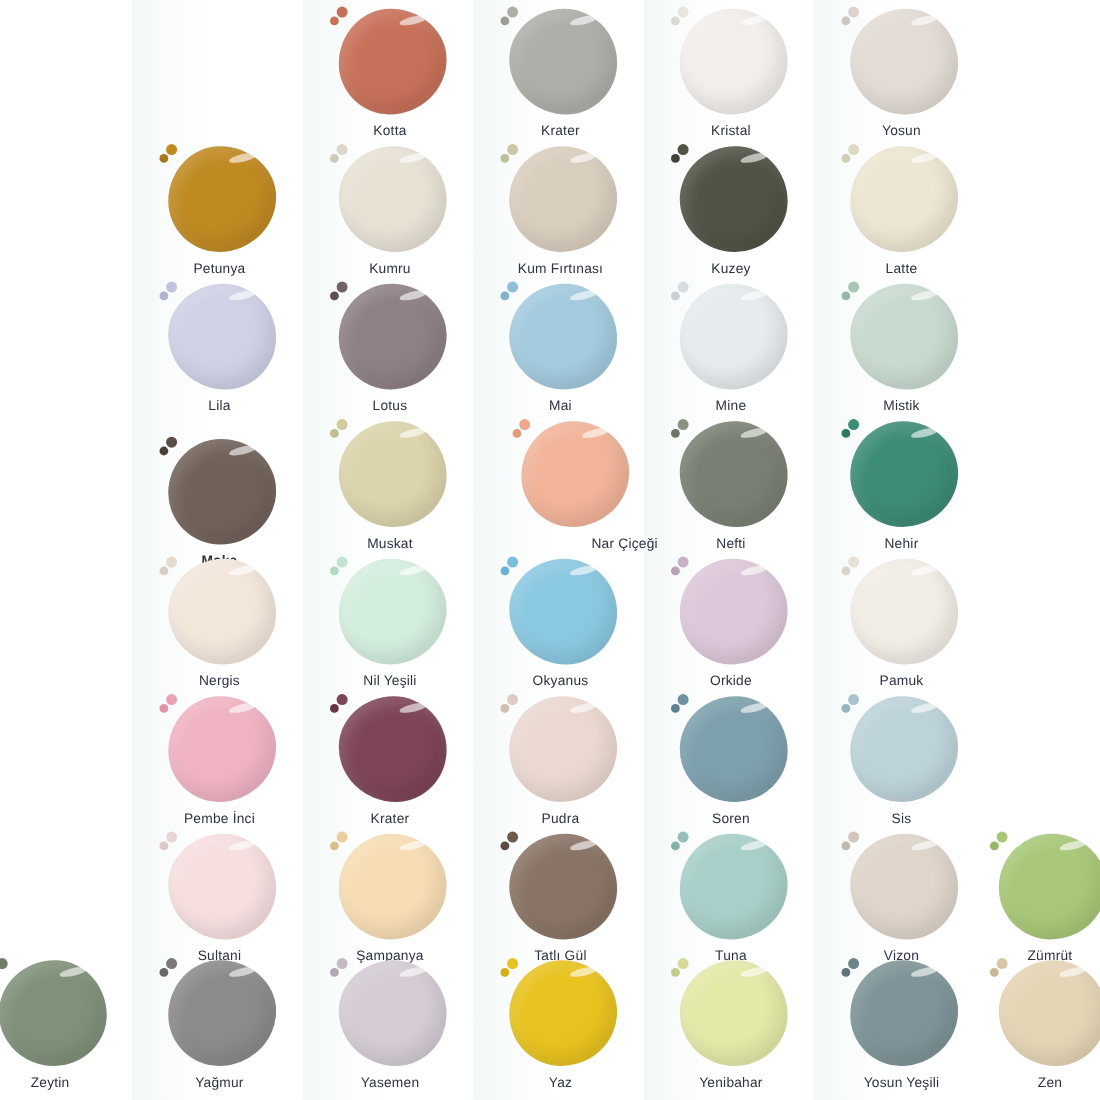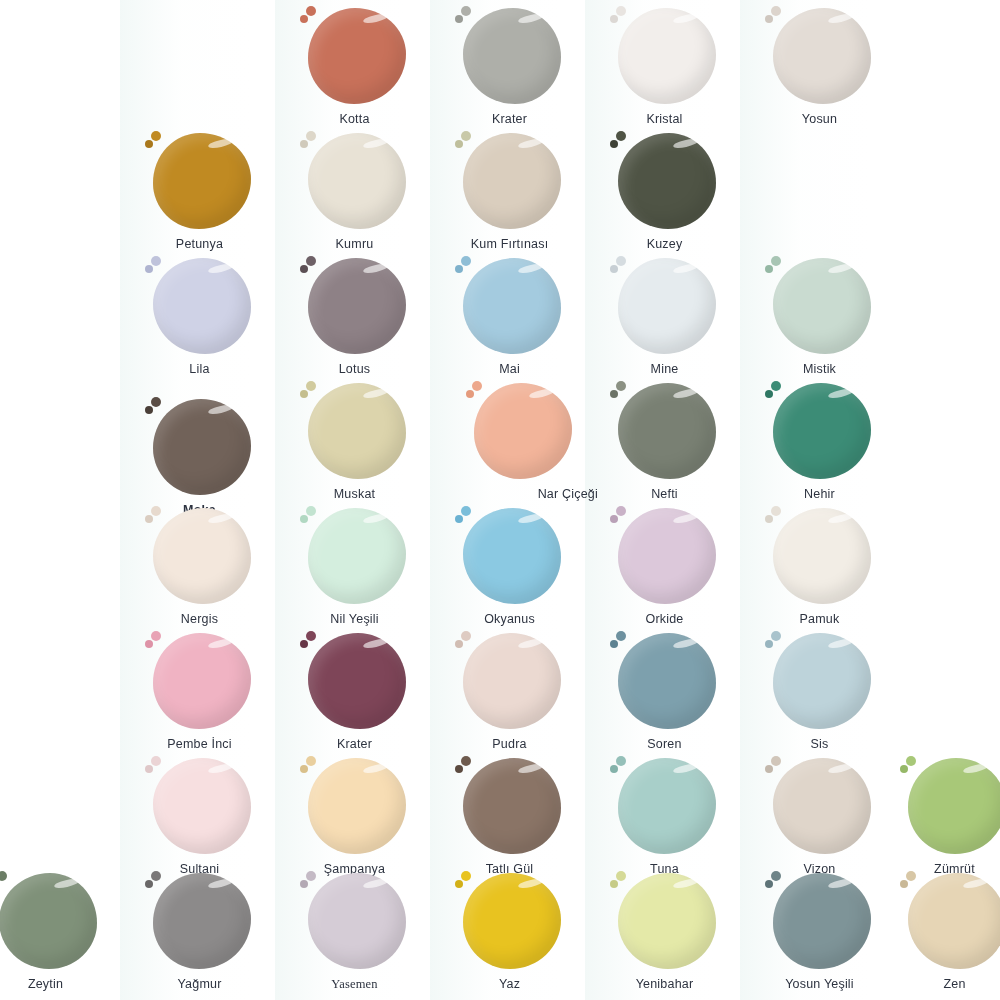--- a/index.html
+++ b/index.html
@@ -155,20 +155,28 @@
         <div class="label">Kum Fırtınası</div>
       </div>
       <div class="cell" style="left: 587px; top: 131px;">
         <div class="blobwrap">
           <span class="drop-a" style="background: rgb(79, 84, 69);"></span>
           <span class="drop-b" style="background: rgb(62, 66, 54);"></span>
           <div class="blob" style="background: rgb(79, 84, 69); border-radius: 52% 48% 49% 51% / 50% 52% 48% 50%;"></div>
         </div>
         <div class="label">Kuzey</div>
       </div>
+      <div class="cell" style="left: 742px; top: 131px;">
+        <div class="blobwrap">
+          <span class="drop-a" style="background: rgb(223, 216, 194);"></span>
+          <span class="drop-b" style="background: rgb(211, 204, 182);"></span>
+          <div class="blob" style="background: rgb(237, 230, 210); border-radius: 48% 52% 53% 47% / 52% 48%;"></div>
+        </div>
+        <div class="label">Latte</div>
+      </div>
       <div class="cell" style="left: 122px; top: 256px;">
         <div class="blobwrap">
           <span class="drop-a" style="background: rgb(191, 195, 219);"></span>
           <span class="drop-b" style="background: rgb(175, 180, 208);"></span>
           <div class="blob" style="background: rgb(207, 210, 230); border-radius: 51% 49% 47% 53% / 48% 51% 49% 52%;"></div>
         </div>
         <div class="label">Lila</div>
       </div>
       <div class="cell" style="left: 277px; top: 256px;">
         <div class="blobwrap">
@@ -378,21 +386,21 @@
         <div class="label">Zeytin</div>
       </div>
       <div class="cell" style="left: 122px; top: 871px;">
         <div class="blobwrap">
           <span class="drop-a" style="background: rgb(122, 120, 120);"></span>
           <span class="drop-b" style="background: rgb(106, 104, 104);"></span>
           <div class="blob" style="background: rgb(140, 138, 138); border-radius: 48% 52% 53% 47% / 52% 48%;"></div>
         </div>
         <div class="label">Yağmur</div>
       </div>
-      <div class="cell" style="left: 277px; top: 871px; font-family: Liberation Serif, serif;">
+      <div class="cell" style="left: 277px; top: 871px;">
         <div class="blobwrap">
           <span class="drop-a" style="background: rgb(196, 186, 197);"></span>
           <span class="drop-b" style="background: rgb(179, 169, 180);"></span>
           <div class="blob" style="background: rgb(213, 204, 214); border-radius: 51% 49% 47% 53% / 48% 51% 49% 52%;"></div>
         </div>
         <div class="label">Yasemen</div>
       </div>
       <div class="cell" style="left: 432px; top: 871px;">
         <div class="blobwrap">
           <span class="drop-a" style="background: rgb(232, 195, 32);"></span>

